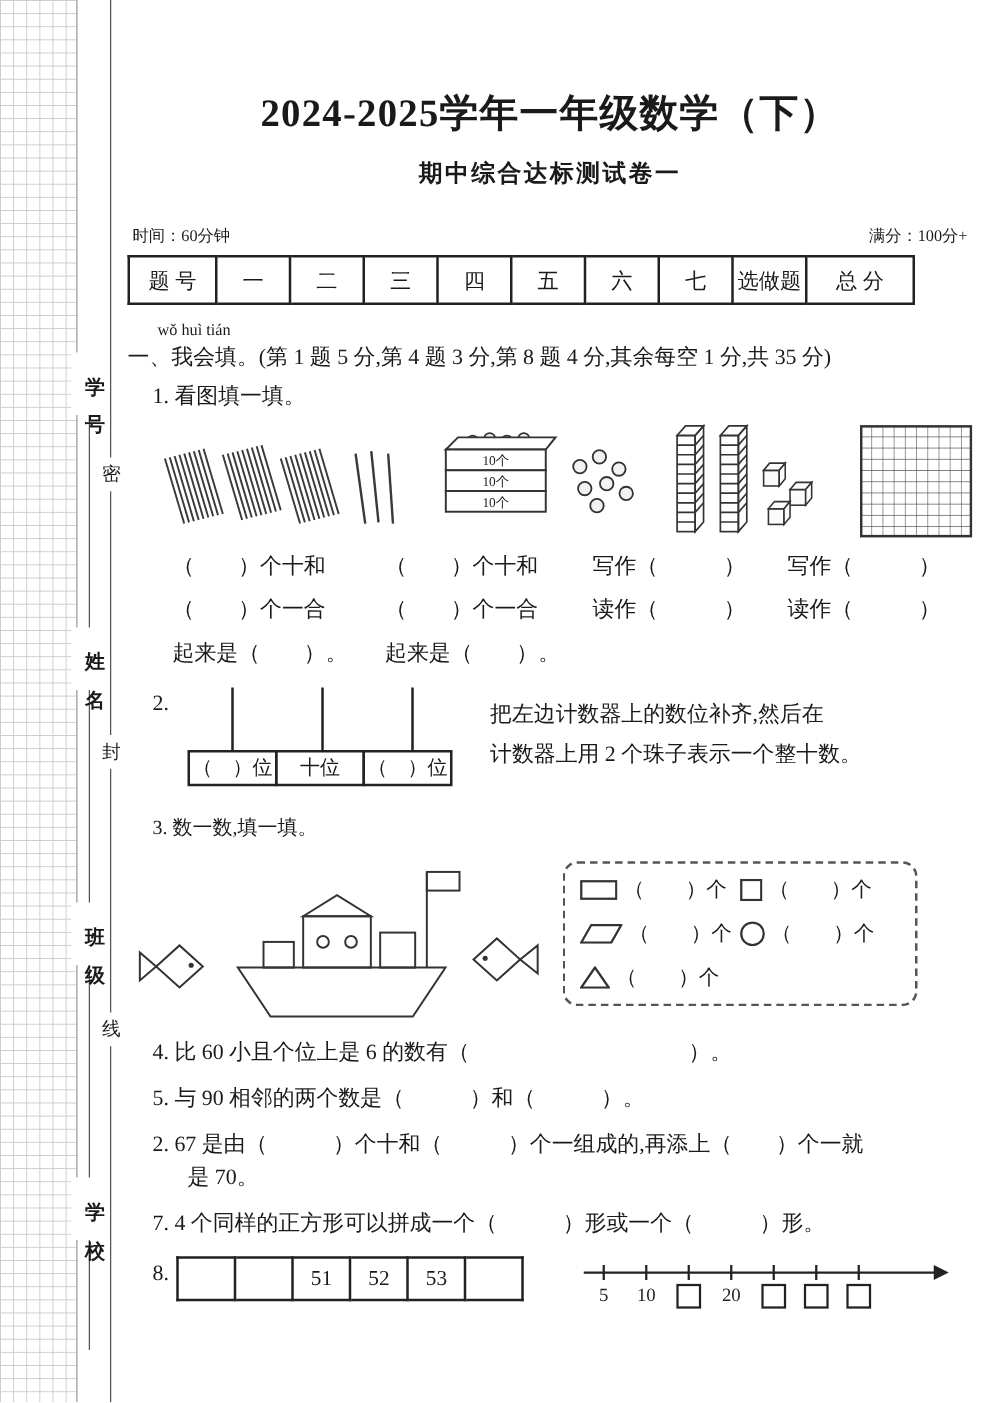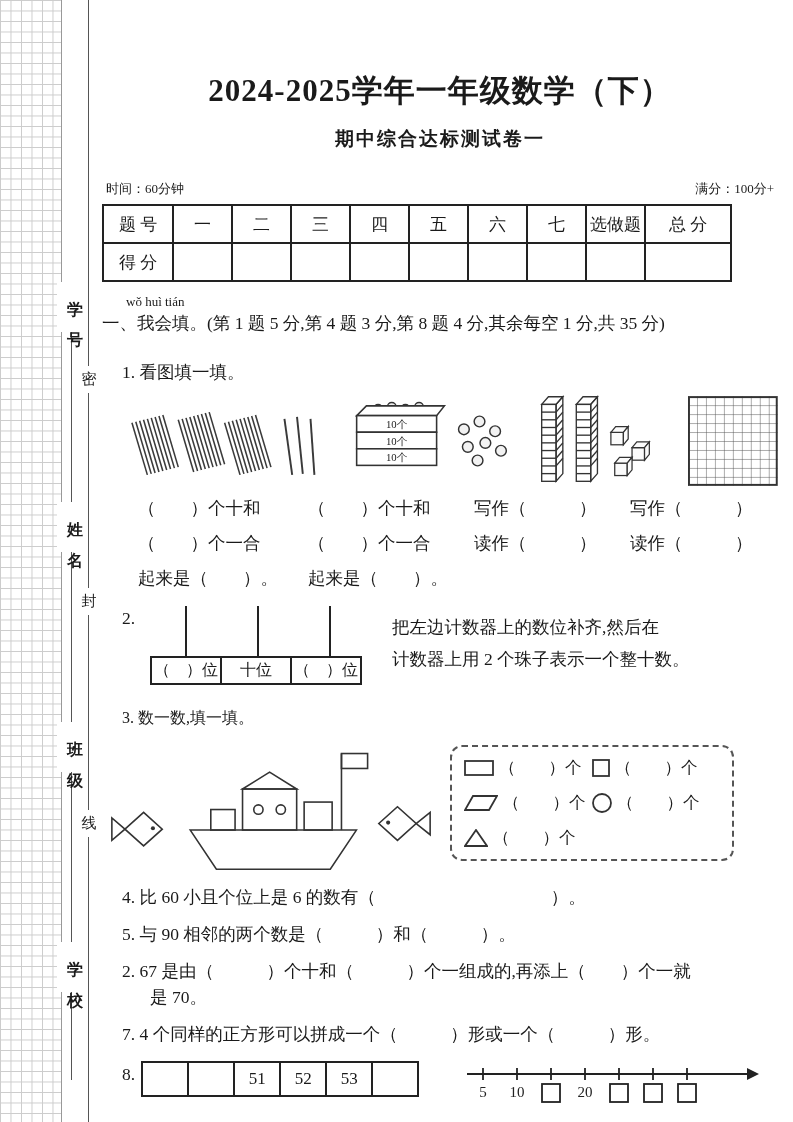--- a/index.html
+++ b/index.html
@@ -27,21 +27,21 @@
   .main { position:absolute; left:102px; top:0; width:676px; }
   .title { margin-top:70px; text-align:center; font-size:31px; font-weight:bold; letter-spacing:1px; }
   .subtitle { margin-top:14px; text-align:center; font-size:19px; font-weight:bold; letter-spacing:2px; }
   .meta { display:flex; justify-content:space-between; margin-top:28px; font-size:13px; padding:0 4px;gap:11px; }
 
   .score-table { width:100%; border-collapse:collapse; margin-top:6px; table-layout:fixed; }
   .score-table td { border:2px solid #222; height:38px; text-align:center; font-size:17px; }
 
   .pinyin { margin:12px 0 0 24px; font-size:13px; }
   .sec-heading { font-size:17.5px; font-weight:normal; margin-top:1px; }
-  .q1-label { font-size:17.5px; margin:25px 0 0 20px; }
+  .q1-label { font-size:17.5px; margin:7px 0 0 20px; }
 
   .pics { display:flex; align-items:flex-end; gap:20px; margin:8px 0 0 28px; }
   .pics svg text { font-family:"Liberation Serif", serif; }
 
   .fill-grid { display:grid; grid-template-columns:170px 166px 156px 142px;
     font-size:17.5px; line-height:35px; margin:4px 0 0 36px; }
 
   .q2 { position:relative; margin-top:10px; height:96px; }
   .q2-num { position:absolute; left:20px; top:2px; font-size:17.5px; }
   .q2-diagram { position:absolute; left:48px; top:0; }
@@ -114,32 +114,20 @@
         <td>题 号</td>
         <td>一</td>
         <td>二</td>
         <td>三</td>
         <td>四</td>
         <td>五</td>
         <td>六</td>
         <td>七</td>
         <td>选做题</td>
         <td>总 分</td>
-      </tr>
-      <tr>
-        <td>得 分</td>
-        <td></td>
-        <td></td>
-        <td></td>
-        <td></td>
-        <td></td>
-        <td></td>
-        <td></td>
-        <td></td>
-        <td></td>
       </tr>
     </tbody>
       </table>
 
     <div class="pinyin">wǒ huì tián</div>
     <div class="sec-heading">一、我会填。(第 1 题 5 分,第 4 题 3 分,第 8 题 4 分,其余每空 1 分,共 35 分)</div>
 
     <div class="q1-label">1. 看图填一填。</div>
 
     <div class="pics">

